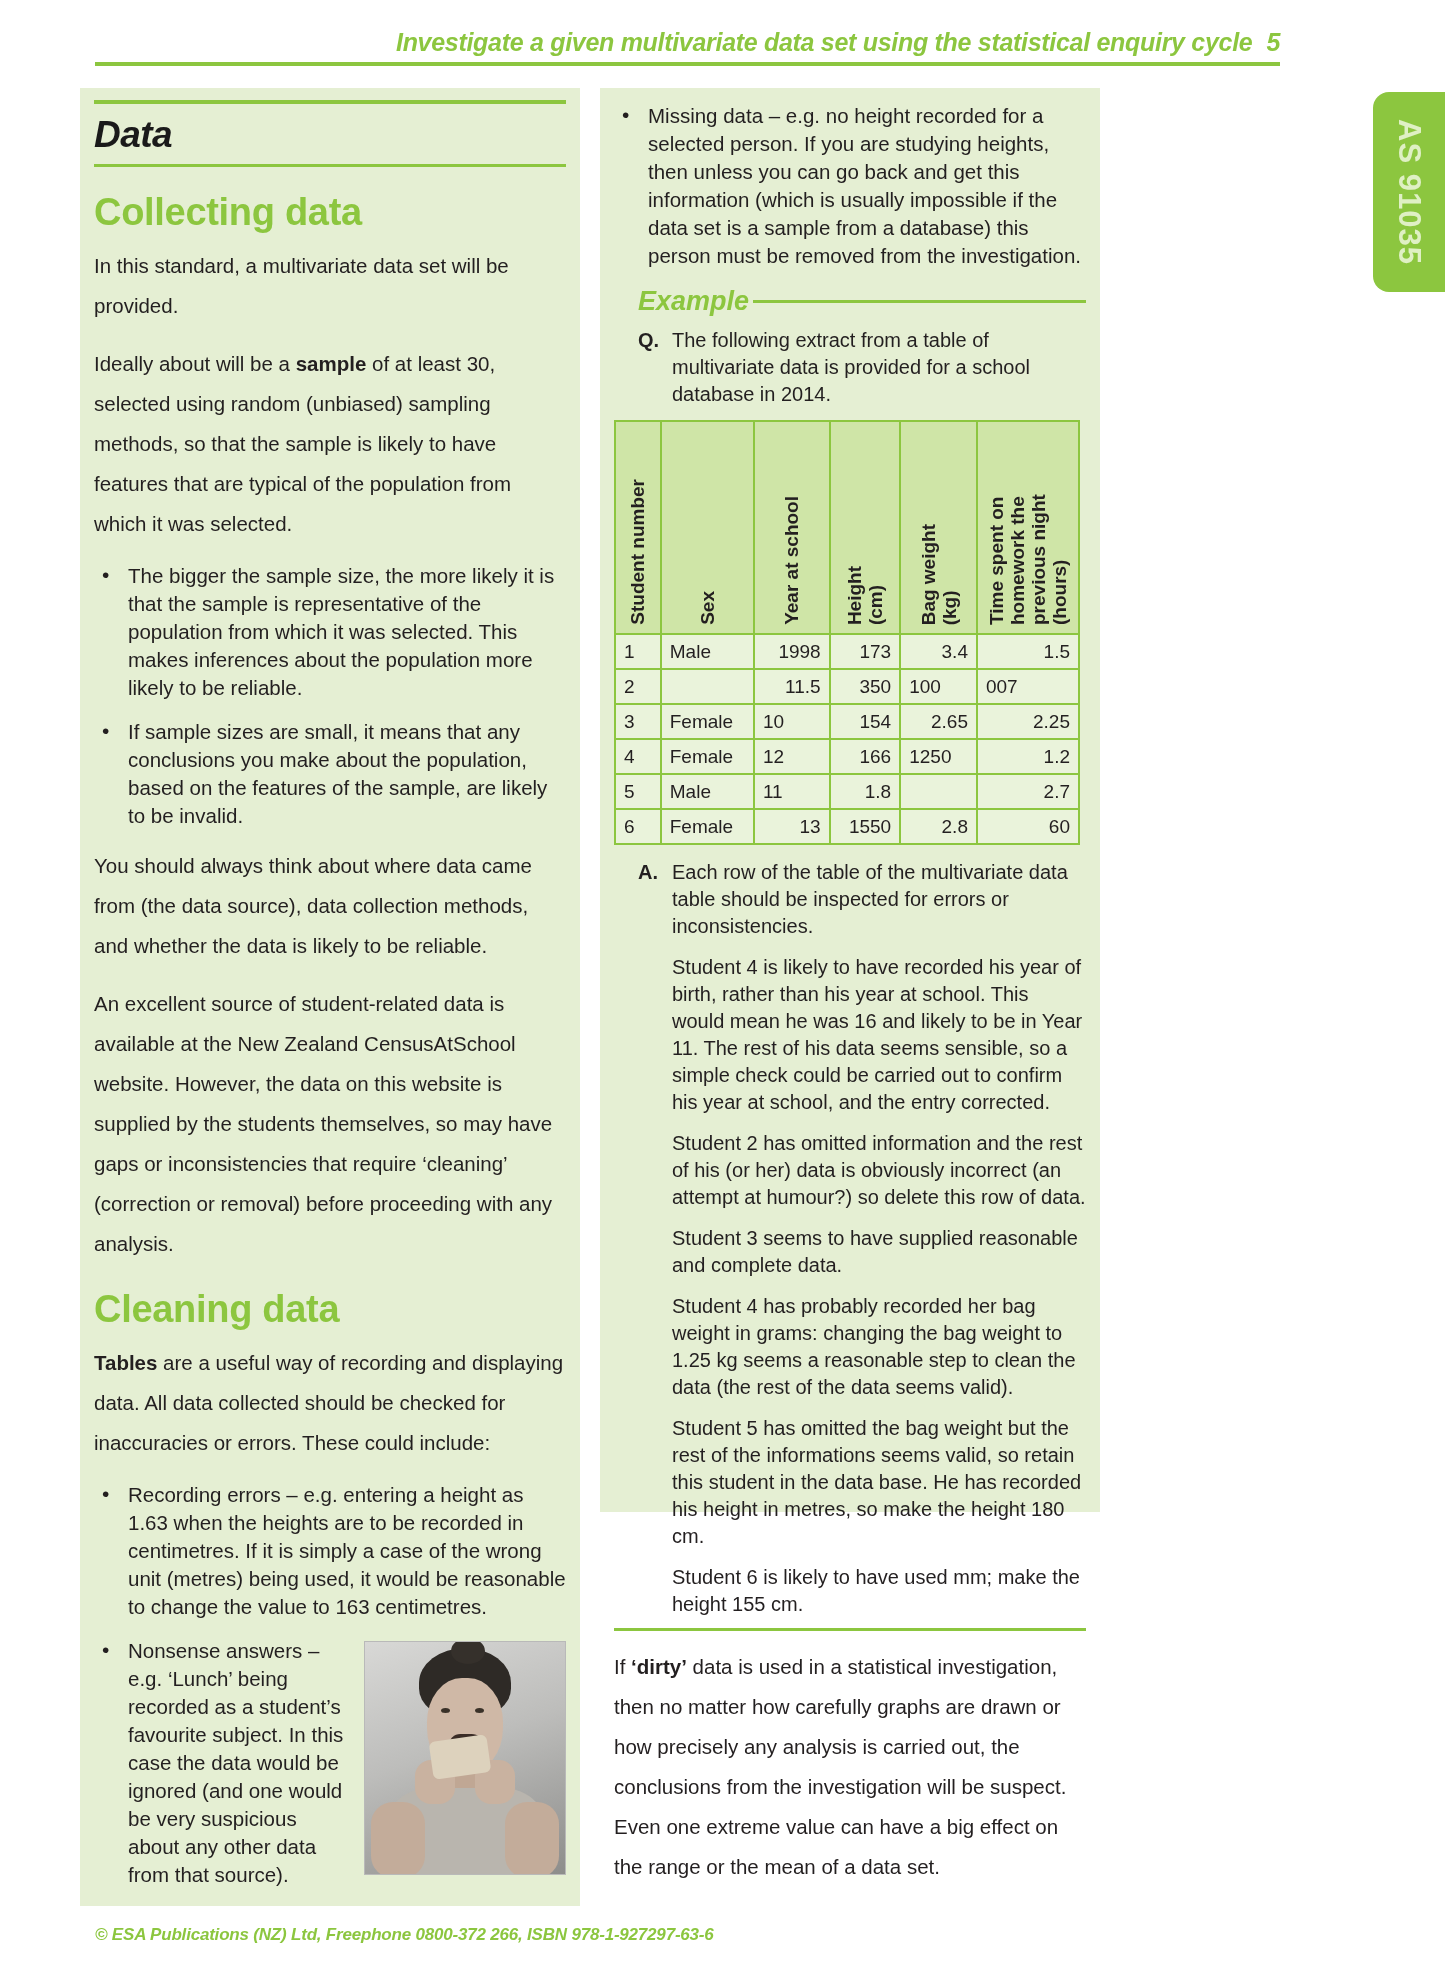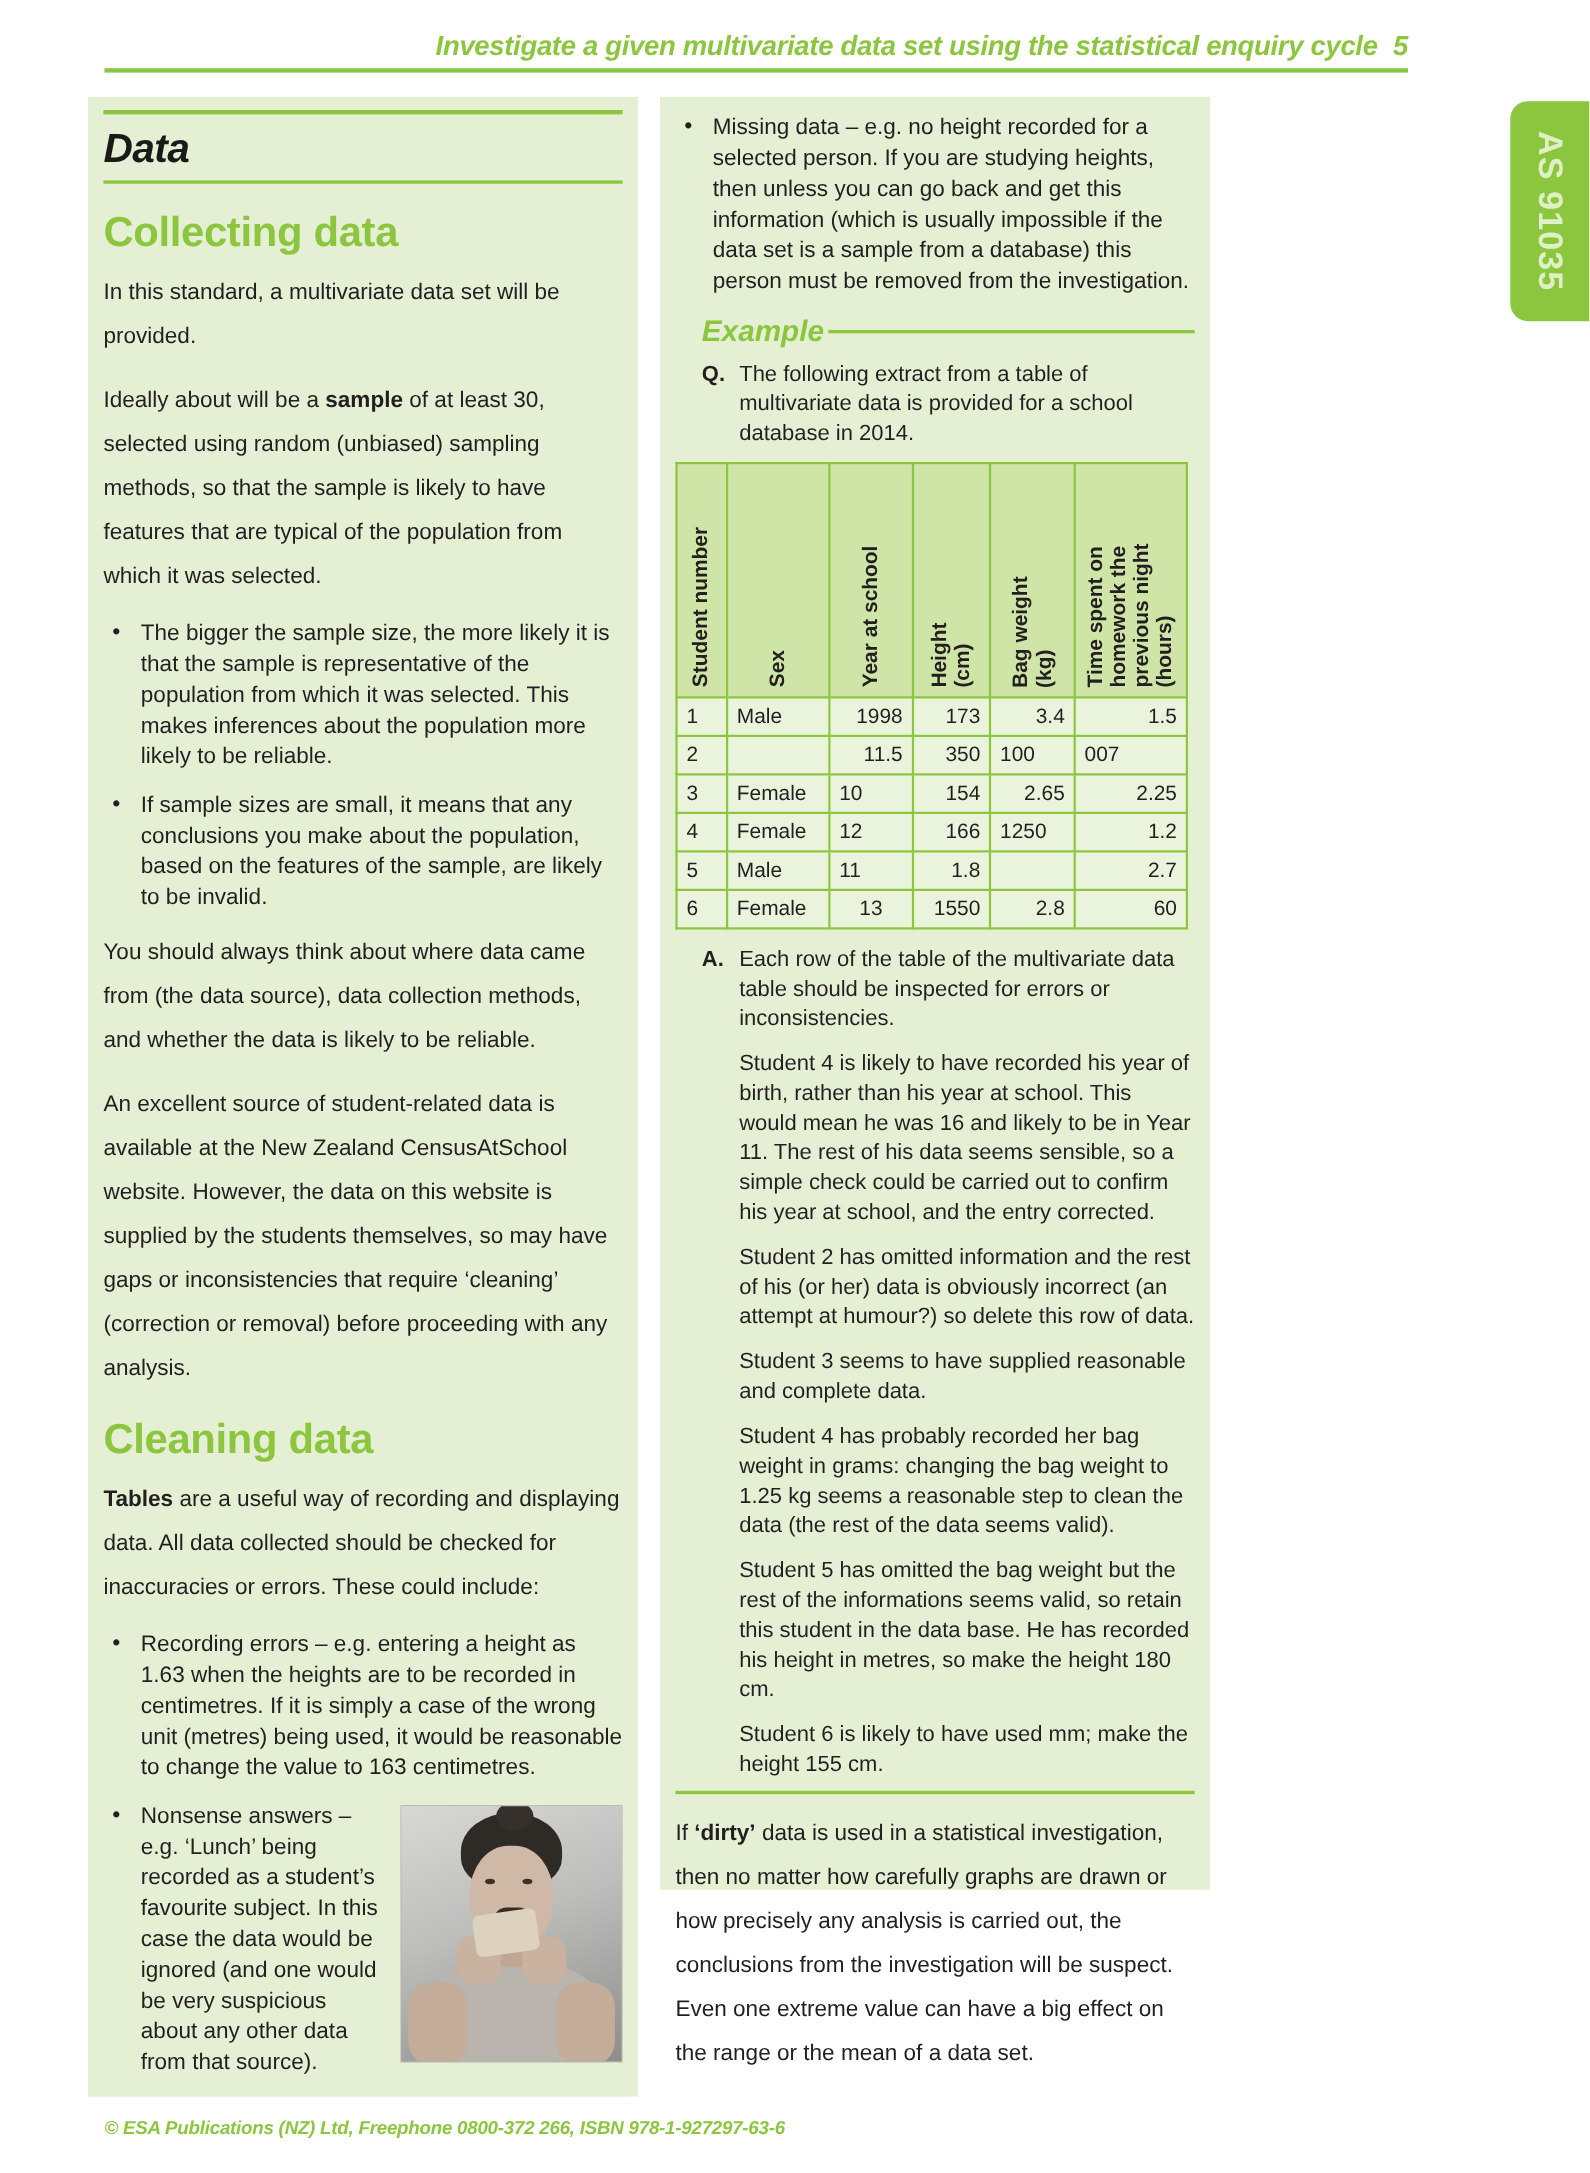--- a/index.html
+++ b/index.html
@@ -45,21 +45,21 @@
     letter-spacing:1px;
   }
 
   
   .col{
     position:absolute;
     background:#e5efd3;
     box-sizing:border-box;
   }
   .col-left{ left:80px; top:88px; width:500px; height:1818px; padding:0 14px; }
-  .col-right{ left:600px; top:88px; width:500px; height:1630px; padding:0 14px; }
+  .col-right{ left:600px; top:88px; width:500px; height:1424px; padding:0 14px; }
 
   
   .inner{ position:relative; }
 
   
   .rule-top{ height:4px; background:#8cc63f; margin:12px 0 0 0; }
   .rule-bot{ height:3px; background:#8cc63f; margin:4px 0 0 0; }
   h1.title{
     font-size:37px; font-style:italic; font-weight:bold;
     margin:10px 0 8px 0; color:#1a1a1a; letter-spacing:-0.5px;
@@ -314,21 +314,21 @@
               <td class="c-sn">5</td>
               <td class="c-sex">Male</td>
               <td class="c-yr" style="text-align:left">11</td>
               <td class="c-ht">1.8</td>
               <td class="c-bw"></td>
               <td class="c-hw">2.7</td>
             </tr>
             <tr>
               <td class="c-sn">6</td>
               <td class="c-sex">Female</td>
-              <td class="c-yr" style="text-align:center">13</td>
+              <td class="c-yr" style="text-align:right">13</td>
               <td class="c-ht">1550</td>
               <td class="c-bw">2.8</td>
               <td class="c-hw">60</td>
             </tr>
           </tbody>
         </table>
       </div>
 
       <div class="qa">
         <div class="tag">A.</div>

